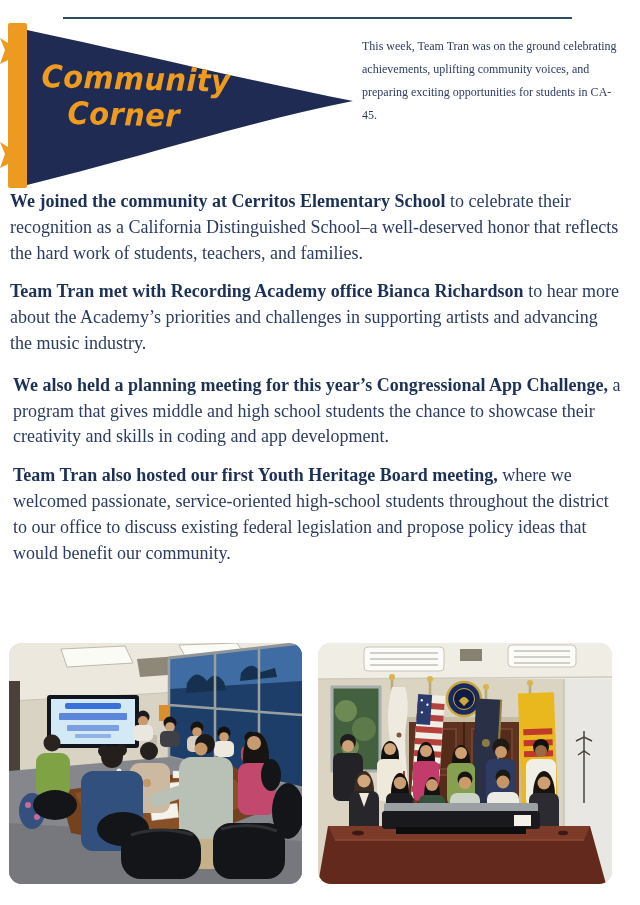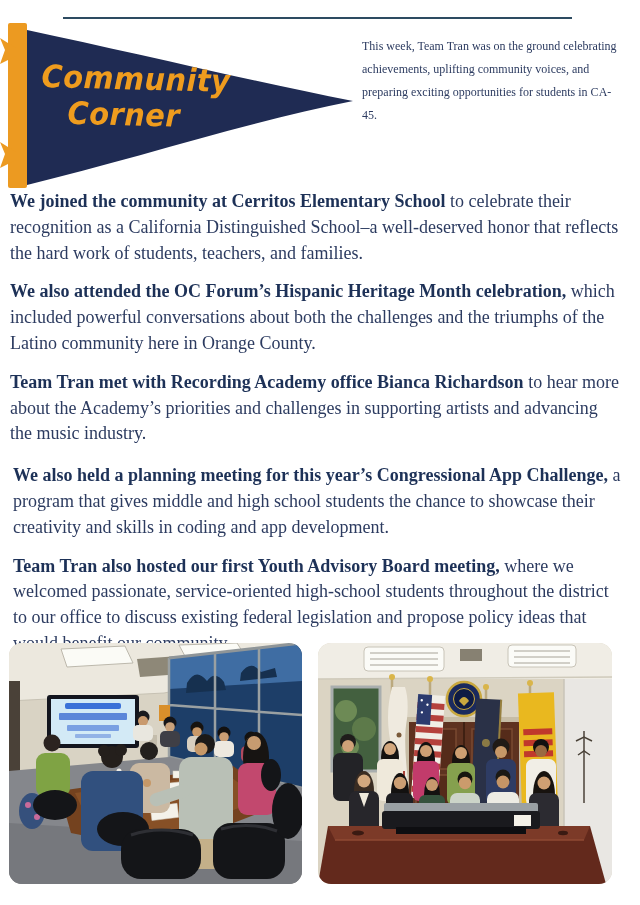--- a/index.html
+++ b/index.html
@@ -64,24 +64,23 @@
     <div class="banner-title">
       <div class="l1">Community</div>
       <div class="l2">Corner</div>
     </div>
   </div>
 
   <div class="intro">This week, Team Tran was on the ground celebrating achievements, uplifting community voices, and preparing exciting opportunities for students in CA-45.</div>
 
   <div class="content">
     <p><strong>We joined the community at Cerritos Elementary School</strong><span> to celebrate their recognition as a California Distinguished School–a well-deserved honor that reflects the hard work of students, teachers, and families.</span></p>
-    <p><strong>We also attended the OC Forum’s Hispanic Heritage Month celebration,</strong><span> which included powerful conversations about both the challenges and the triumphs of the Latino community here in Orange County.</span></p>
     <p><strong>Team Tran met with Recording Academy office Bianca Richardson</strong><span> to hear more about the Academy’s priorities and challenges in supporting artists and advancing the music industry.</span></p>
     <p class="sp1"><strong>We also held a planning meeting for this year’s Congressional App Challenge,</strong><span> a program that gives middle and high school students the chance to showcase their creativity and skills in coding and app development.</span></p>
-    <p class="sp2"><strong>Team Tran also hosted our first Youth Advisory Board meeting,</strong><span> where we welcomed passionate, service-oriented high-school students throughout the district to our office to discuss existing federal legislation and propose policy ideas that would benefit our community.</span></p>
+    <p class="sp2"><strong>Team Tran also hosted our first Youth Heritage Board meeting,</strong><span> where we welcomed passionate, service-oriented high-school students throughout the district to our office to discuss existing federal legislation and propose policy ideas that would benefit our community.</span></p>
   </div>
 
   <div class="photos">
 
     <svg class="photo" role="img" width="293" height="241" viewBox="0 0 293 241" aria-label="Students seated around a conference table during the Youth Advisory Board meeting, with a presentation screen and window">
       <rect width="293" height="241" fill="#d9d3c4"></rect>
 
       <polygon points="0,0 293,0 293,24 155,50 0,58" fill="#ece8de"></polygon>
       <polygon points="52,6 116,3 124,20 58,24" fill="#fbfbf6" stroke="#bcb8ac" stroke-width="1"></polygon>
       <polygon points="170,2 228,0 235,11 177,15" fill="#fbfbf6" stroke="#bcb8ac" stroke-width="1"></polygon>

